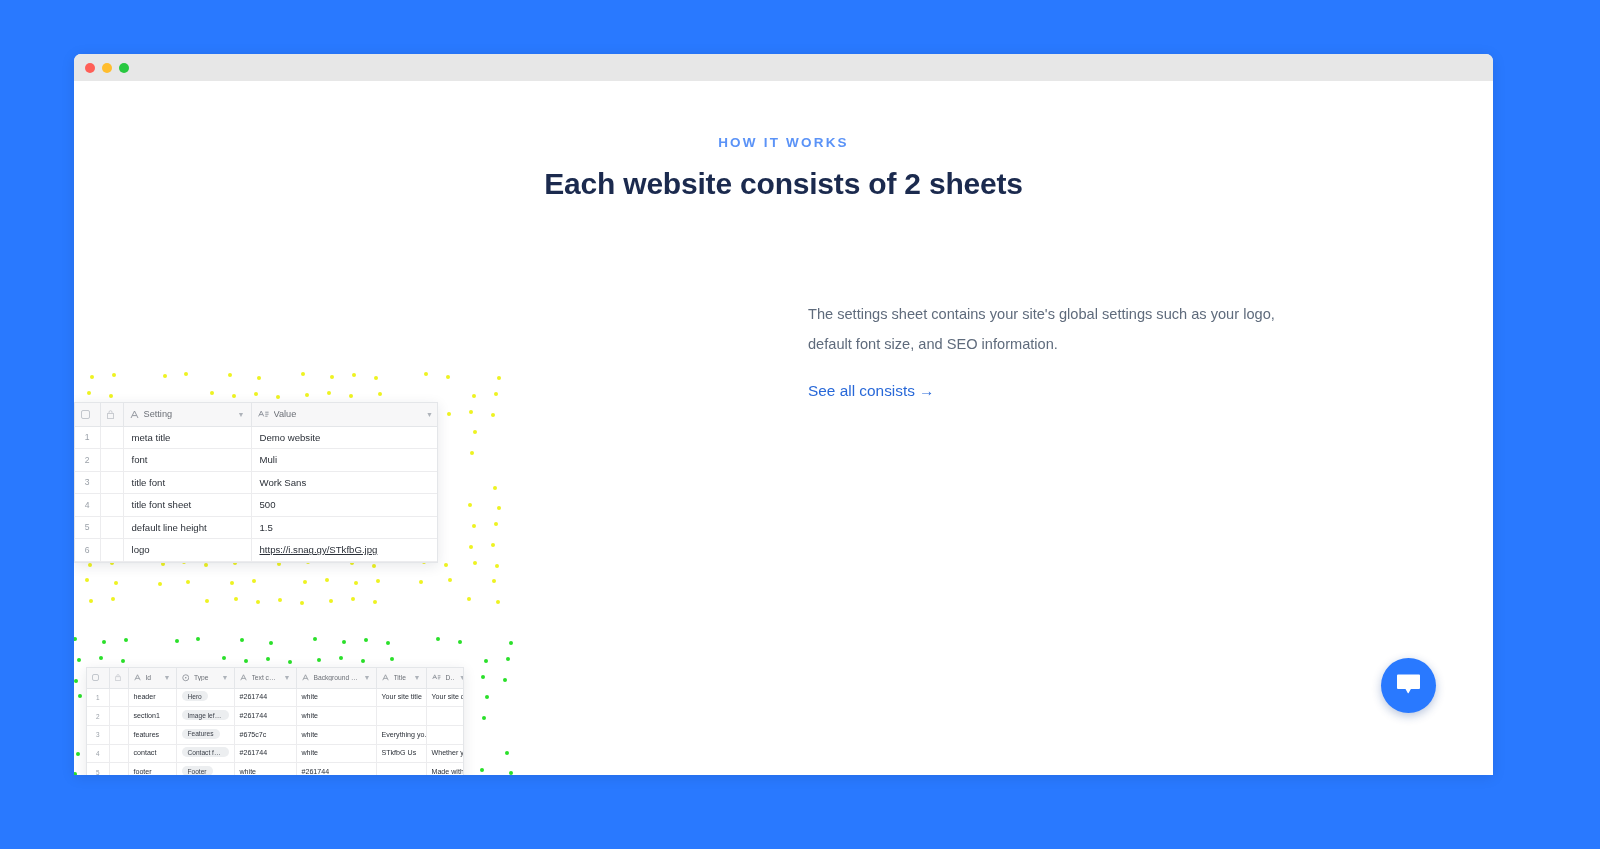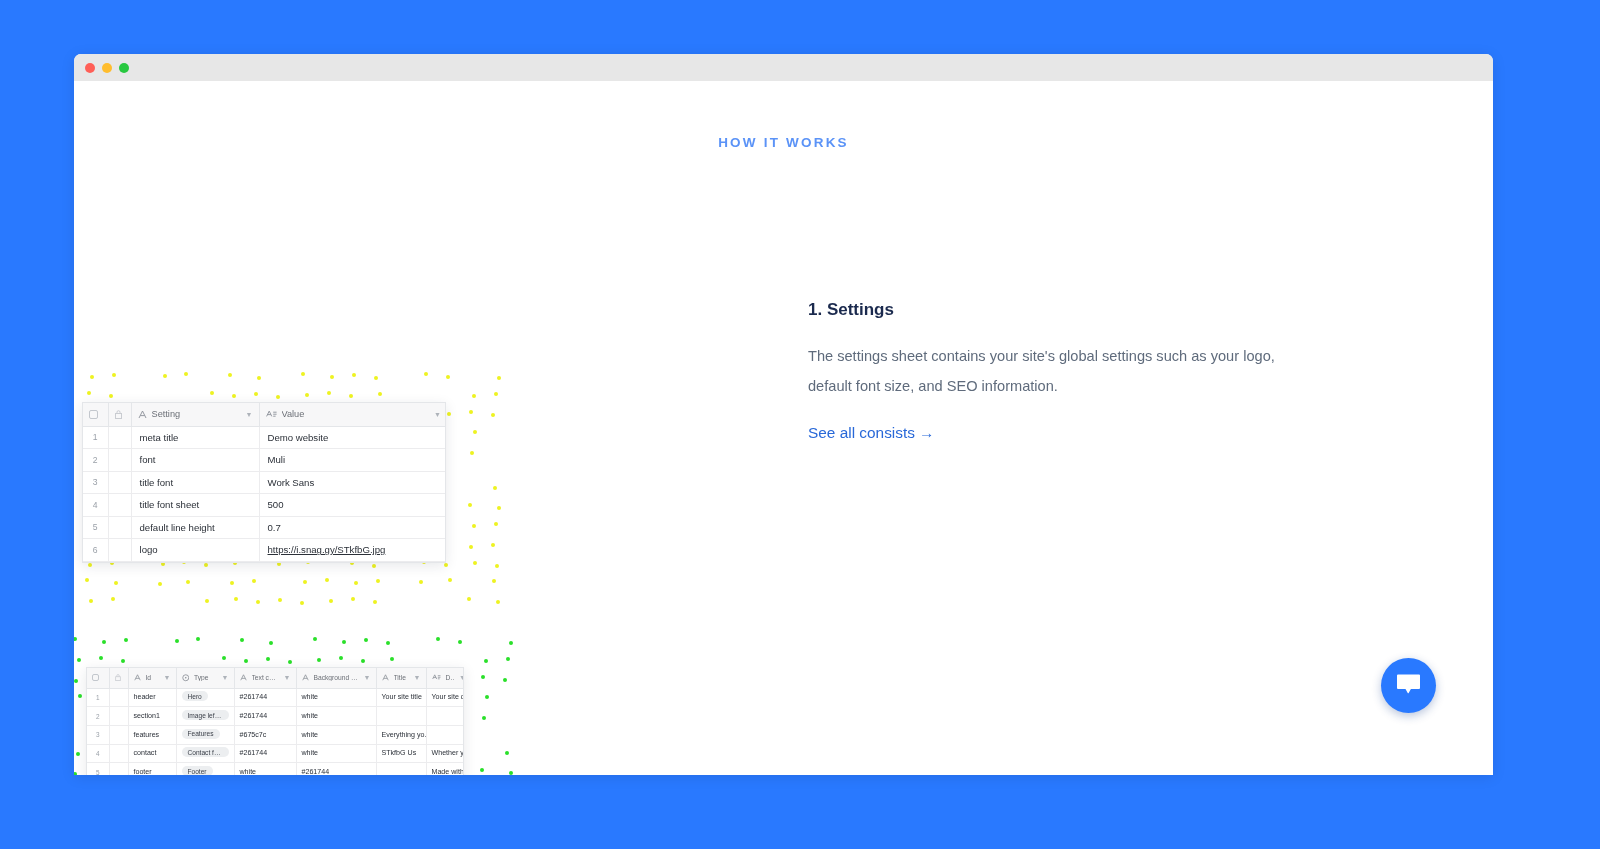--- a/index.html
+++ b/index.html
@@ -178,21 +178,21 @@
     overflow: hidden;
     text-overflow: ellipsis;
     max-width: 100%;
   }
   .link-cell {
     color: #2b3038;
     text-decoration: underline;
   }
 
   
-  .sheet-1 { left: 8px; top: 110px; width: 364px; }
+  .sheet-1 { left: 0px; top: 110px; width: 364px; }
   .sheet-1 thead th { height: 23px; font-size: 9.2px; padding: 0 6px; }
   .sheet-1 tbody td { height: 22.5px; font-size: 9.6px; padding: 0 8px; }
   .sheet-1 tbody td.rownum { font-size: 8.6px; padding: 0; }
 
   
   .sheet-2 { left: 0px; top: 112px; width: 378px; }
   .sheet-2 thead th { height: 20px; font-size: 6.7px; padding: 0 5px; }
   .sheet-2 tbody td { height: 18.7px; font-size: 7.1px; padding: 0 5px; }
   .sheet-2 tbody td.rownum { font-size: 6.4px; padding: 0; }
   .sheet-2 .badge { font-size: 6.6px; padding: 1.5px 6px; }
@@ -221,20 +221,21 @@
 
   <div class="titlebar">
     <span class="dot red"></span>
     <span class="dot yellow"></span>
     <span class="dot green"></span>
   </div>
 
   <div class="page-body">
 
     <div class="eyebrow">HOW IT WORKS</div>
+    <h1 class="headline">Each website consists of 2 sheets</h1>
 
     <div class="row row-settings">
 
       <div class="col-art" style="width:734px; position:relative; height:250px;">
 
         <div class="dotfield" id="dots-settings" style="left: -10px; top: 82px; width: 430px; height: 225px;">
             <span class="d" style="left: 25.8889px; top: 1px; background: rgb(238, 243, 33);"></span>
             <span class="d" style="left: 47.7778px; top: -1px; background: rgb(238, 243, 33);"></span>
             <span class="d" style="left: 98.5556px; top: 0px; background: rgb(238, 243, 33);"></span>
             <span class="d" style="left: 120.444px; top: -2px; background: rgb(238, 243, 33);"></span>
@@ -397,35 +398,34 @@
                 <tr>
                   <td class="rownum">4</td>
                   <td></td>
                   <td>title font sheet</td>
                   <td style="border-right:none">500</td>
                 </tr>
                 <tr>
                   <td class="rownum">5</td>
                   <td></td>
                   <td>default line height</td>
-                  <td style="border-right:none">0.7</td>
+                  <td style="border-right:none">1.5</td>
                 </tr>
                 <tr>
                   <td class="rownum">6</td>
                   <td></td>
                   <td>logo</td>
                   <td style="border-right:none"><span class="link-cell">https://i.snag.gy/STkfbG.jpg</span></td>
                 </tr>
               </tbody>
           </table>
         </div>
       </div>
 
       <div class="col-text" style="width:480px">
-        <div class="block-title">1. Settings</div>
         <p class="block-para">The settings sheet contains your site's global settings such as your logo, default font size, and SEO information.</p>
         <a class="block-link" href="#"><span>See all consists</span><span class="arrow">→</span></a>
       </div>
     </div>
 
     <div class="row row-content">
 
 
       <div class="col-art" style="width:440px; position:relative; height:250px; margin-left:12px;">
 

